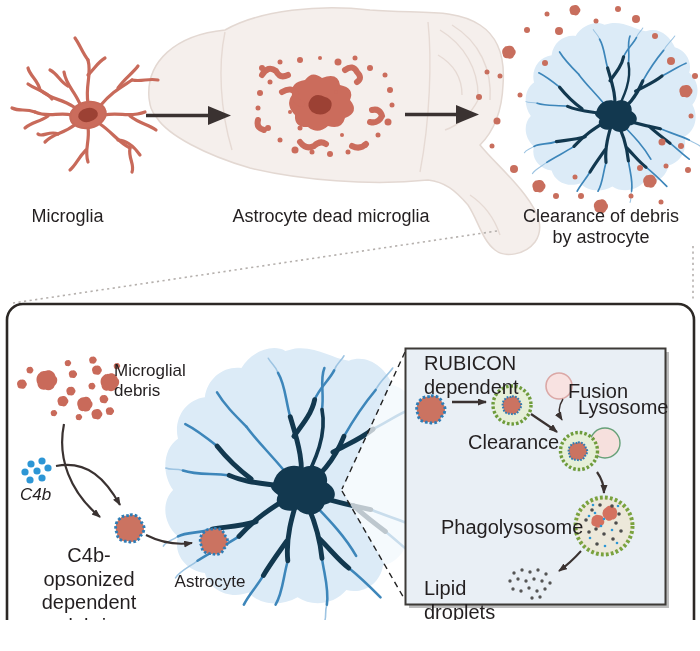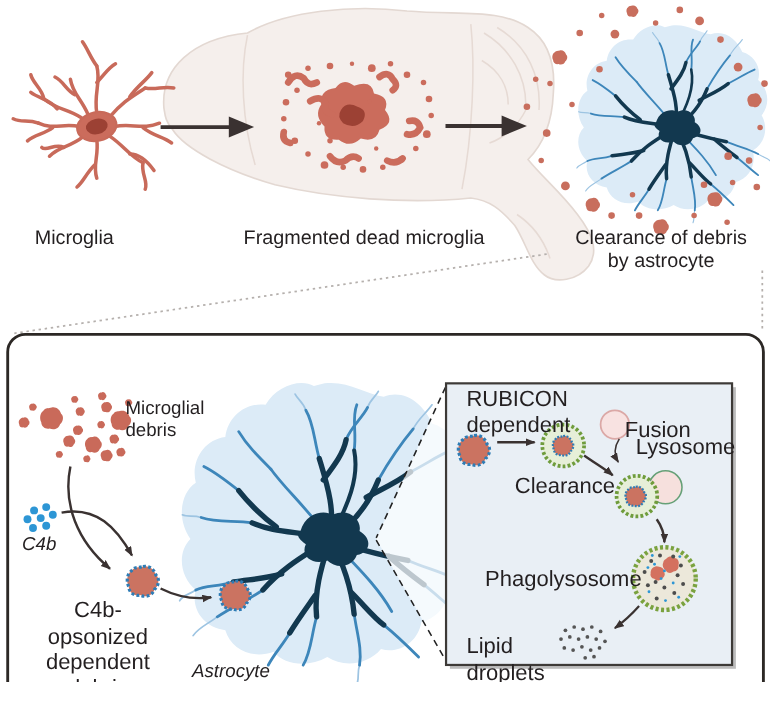--- a/index.html
+++ b/index.html
@@ -337,27 +337,27 @@
     <circle cx="521" cy="591" r="1.7"></circle>
         <circle cx="529" cy="588" r="1.7"></circle>
         <circle cx="537" cy="591" r="1.7"></circle>
     <circle cx="545" cy="589" r="1.7"></circle>
         <circle cx="532" cy="598" r="1.7"></circle>
         <circle cx="540" cy="597" r="1.7"></circle>
   </g>
 </svg>
 
 <div class="lbl f18 c" style="left:20px;top:206px;width:95px;">Microglia</div>
-<div class="lbl f18 c" style="left:200px;top:206px;width:262px;white-space:nowrap;">Fragmented dead microglia</div>
+<div class="lbl f18 c" style="left:200px;top:206px;width:262px;white-space:nowrap;">Astrocyte dead microglia</div>
 <div class="lbl f17" style="left:114px;top:361px;width:85px;">Microglial debris</div>
 
 <div class="lbl f18 c" style="left:512px;top:206px;width:178px;">Clearance of debris by astrocyte</div>
 <div class="lbl f17" style="left:20px;top:485px;width:45px;font-style:italic;">C4b</div>
 <div class="lbl f16 c" style="left:22px;top:544px;width:134px;">C4b-opsonized dependent debris</div>
-<div class="lbl f17 c" style="left:170px;top:600px;width:80px;font-style:italic;">Astrocyte</div>
+<div class="lbl f17 c" style="left:170px;top:572px;width:80px;">Astrocyte</div>
 
 <div class="lbl f16" style="left:424px;top:352px;width:100px;">RUBICON dependent</div>
 <div class="lbl f16" style="left:578px;top:396px;width:85px;">Lysosome</div>
 <div class="lbl f16" style="left:568px;top:380px;width:60px;">Fusion</div>
 <div class="lbl f16" style="left:468px;top:431px;width:90px;">Clearance</div>
 <div class="lbl f16" style="left:424px;top:577px;width:105px;">Lipid droplets</div>
 <div class="lbl f16" style="left:441px;top:516px;width:120px;">Phagolysosome</div>
 
 </div>
 

